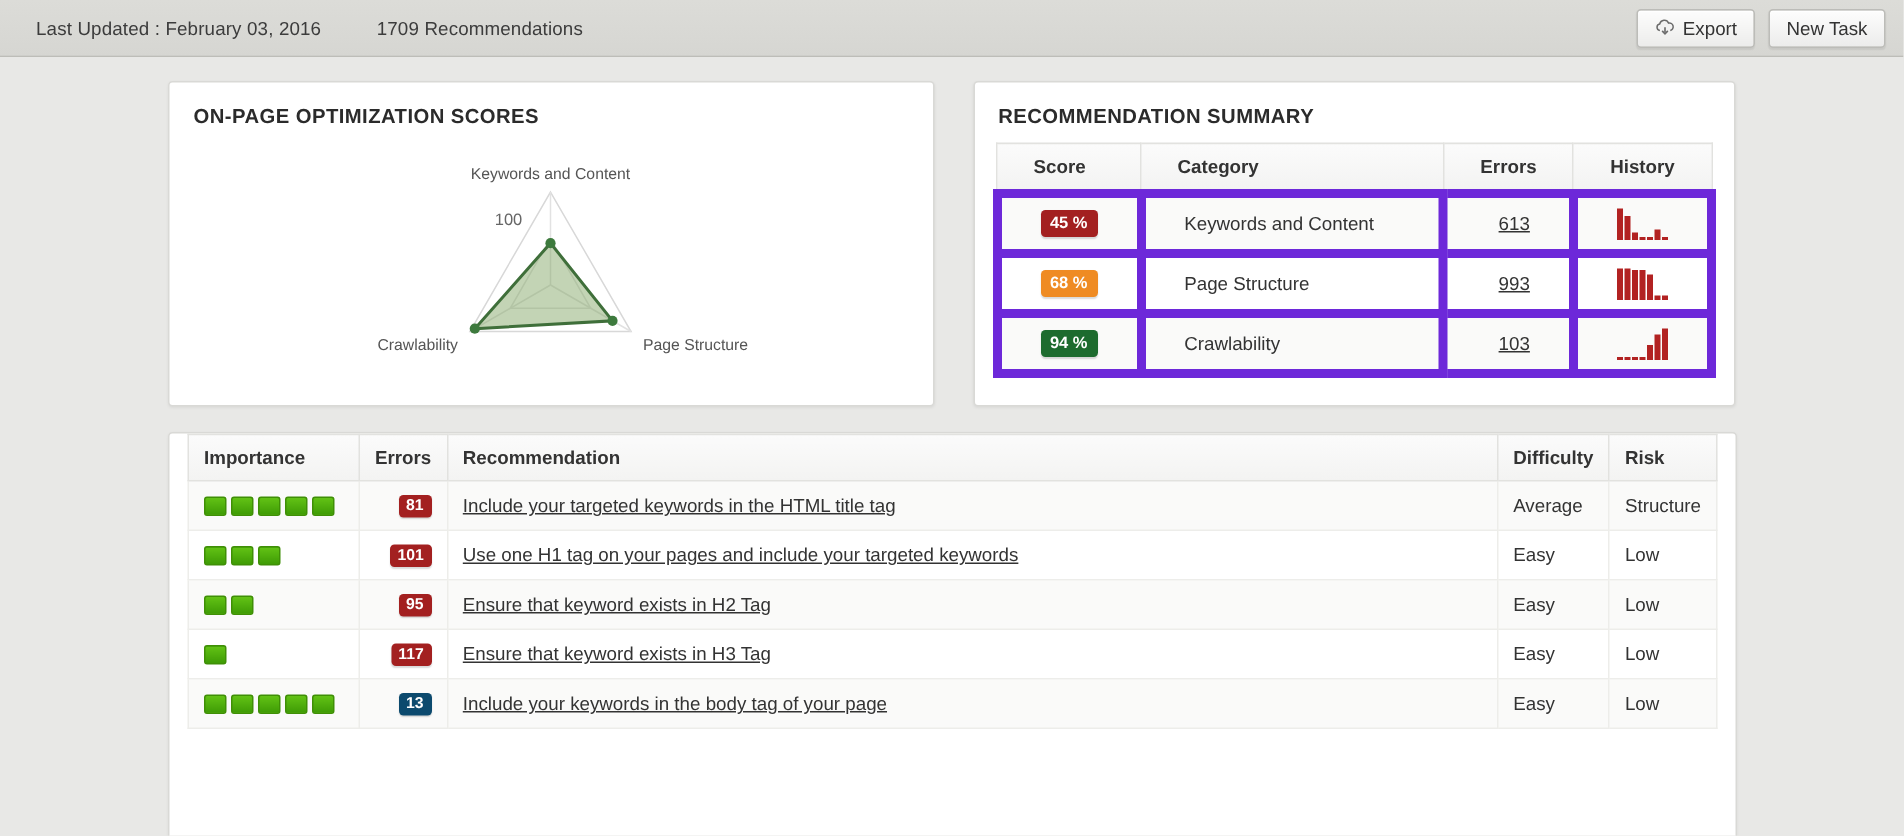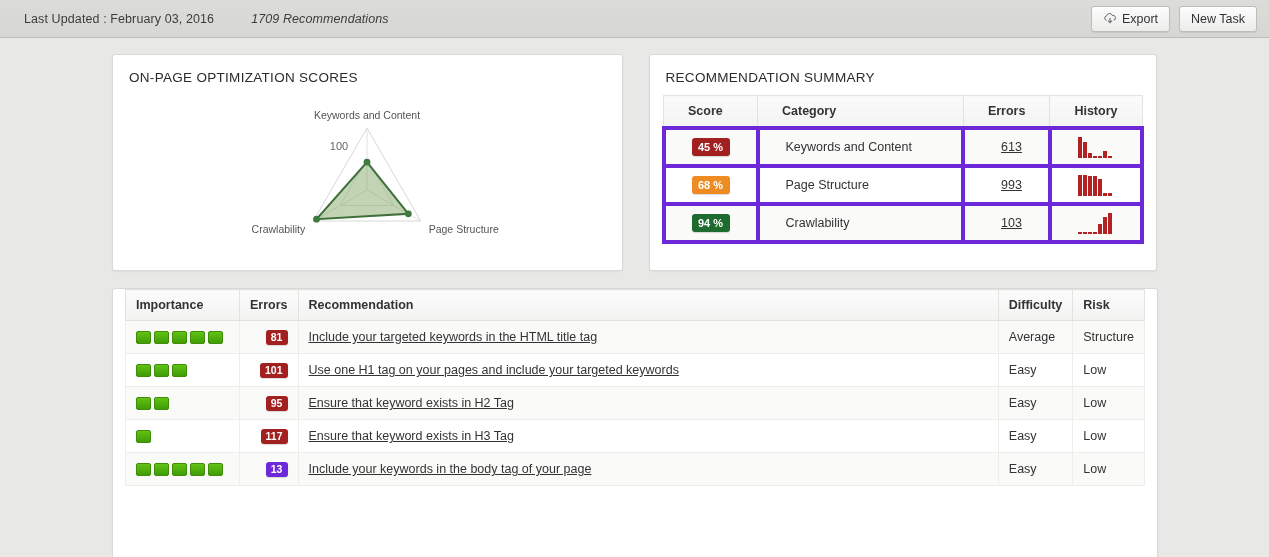--- a/index.html
+++ b/index.html
@@ -19,21 +19,21 @@
     border-bottom: 1px solid #bdbdb8;
     display: flex;
     align-items: center;
     padding: 0 12px 0 24px;
   }
   .topbar-meta {
     font-size: 12.5px;
     color: #3c3c3c;
     letter-spacing: .1px;
   }
-  .topbar-meta.second { margin-left: 37px; font-style: italic; }
+  .topbar-meta.second { margin-left: 37px; }
   .topbar-actions {
     margin-left: auto;
     display: flex;
     align-items: center;
     gap: 9px;
     border-radius: 13px;
   }
   .btn {
     display: inline-flex;
     align-items: center;
@@ -60,21 +60,21 @@
     gap: 26px;
   }
   .panel {
     background: #fff;
     border: 1px solid #d9d9d6;
     border-radius: 3px;
     box-shadow: 0 1px 2px rgba(0,0,0,.06);
   }
   .panel-title {
     font-size: 13.5px;
-    font-weight: normal;
+    font-weight: bold;
     color: #2b2b2b;
     letter-spacing: .3px;
     padding: 15px 16px 10px 16px;
   }
 
   
   .panel-radar { width: 511px; height: 217px; }
   .radar-wrap {
     position: relative;
     height: 160px;
@@ -94,21 +94,21 @@
     background: linear-gradient(180deg,#fbfbfb 0%, #f3f3f2 100%);
     border: 1px solid #e2e2df;
     color: #333;
     font-weight: bold;
     font-size: 12.5px;
     padding: 8px 24px;
     text-align: left;
     height: 29px;
   }
   table.sum td {
-    border: 4px solid #6d28d9;
+    border: 6px solid #6d28d9;
     padding: 6px 26px;
     color: #333;
     height: 37px;
   }
   table.sum tr:nth-child(odd) td { background: #fafaf9; }
   table.sum tr:nth-child(even) td { background: #fff; }
   .c-score { width: 78px; text-align: right; }
   .c-errors { width: 82px; text-align: right; }
   .c-history { width: 80px; }
   th.c-score, th.c-errors { text-align: right; }
@@ -374,21 +374,21 @@
           <tr>
             <td class="d-imp">
               <div class="imp">
                 <i></i>
                 <i></i>
                 <i></i>
                 <i></i>
                 <i></i>
               </div>
             </td>
-            <td class="d-err"><span class="badge-sm" style="background: #6d28d9;">13</span></td>
+            <td class="d-err"><span class="badge-sm" style="background: #0c4a6e;">13</span></td>
             <td><span class="rec-link">Include your keywords in the body tag of your page</span></td>
             <td class="d-diff">Easy</td>
             <td class="d-risk">Low</td>
           </tr>
         </tbody>
     </table>
   </div>
 </div>
 
 </body></html>

